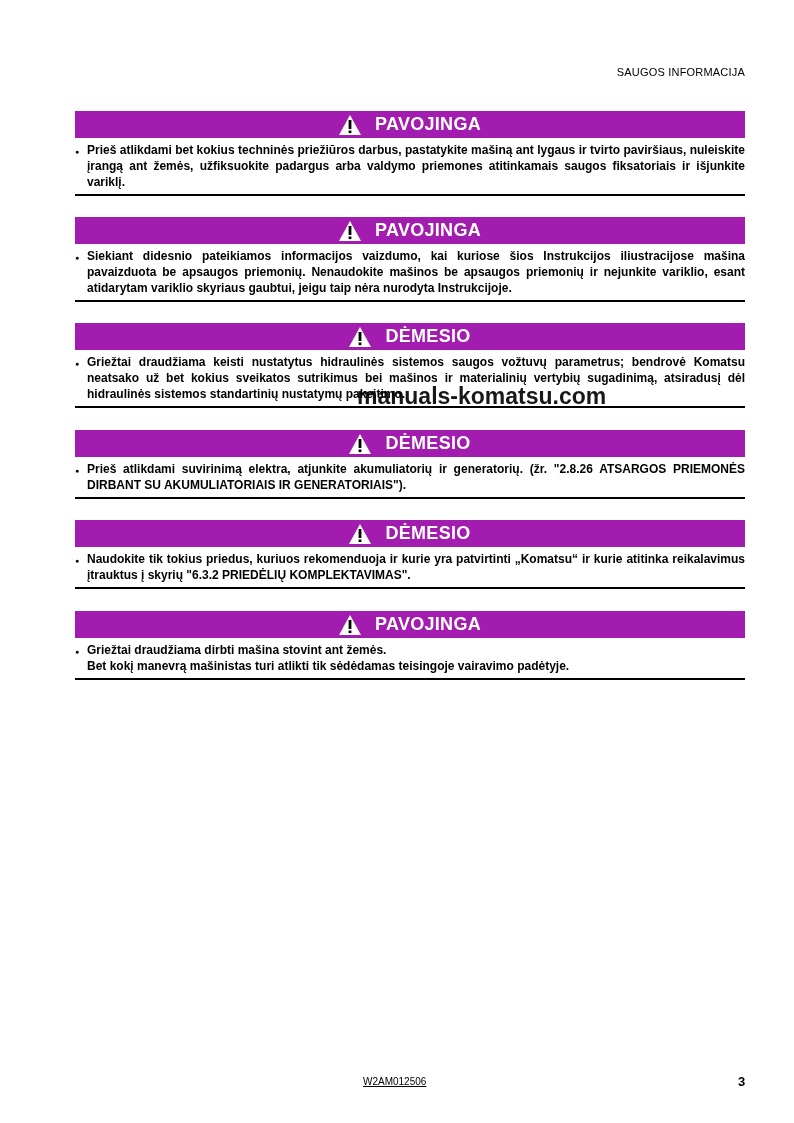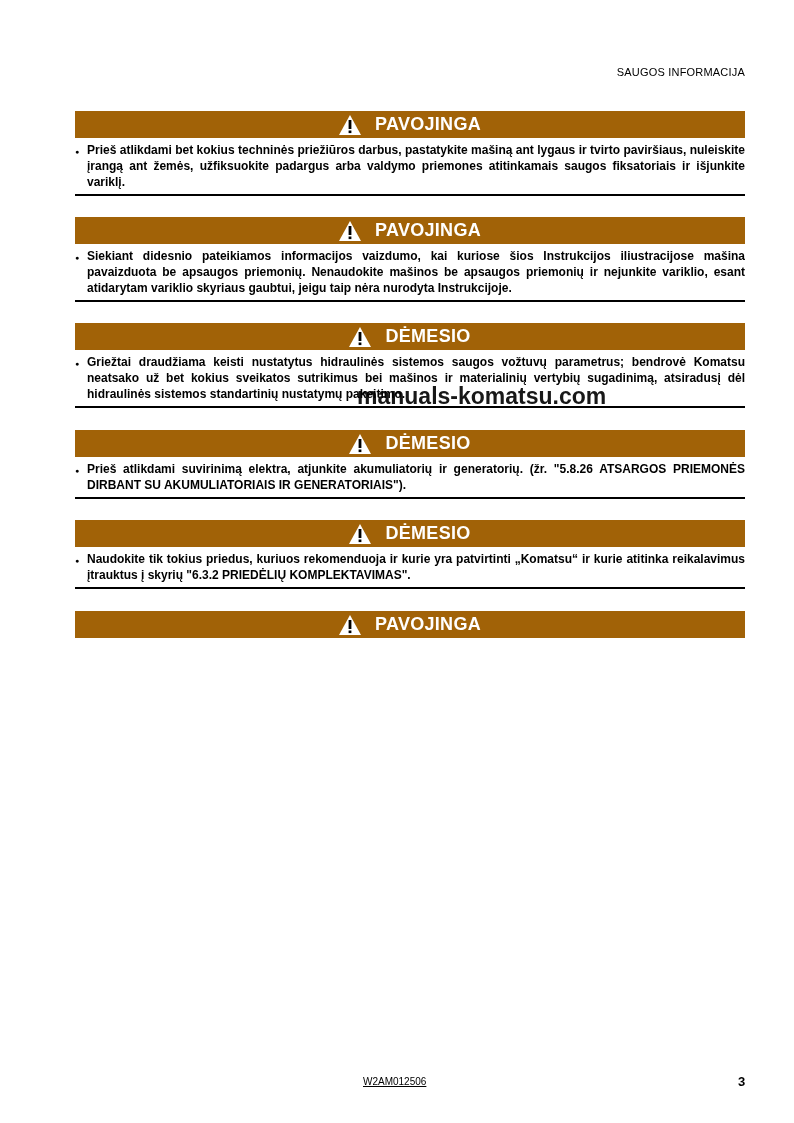--- a/index.html
+++ b/index.html
@@ -1,20 +1,20 @@
 <!DOCTYPE html>
 <html><head>
 <meta charset="utf-8">
 <style>
   html, body { margin: 0; padding: 0; background: #ffffff; }
   body { width: 794px; height: 1123px; position: relative; overflow: hidden;
          font-family: "Liberation Sans", sans-serif; color: #000; }
   .running-header { position: absolute; top: 66px; right: 49px; font-size: 11px; letter-spacing: 0.2px; }
   .notice { position: absolute; left: 75px; width: 670px; }
-  .notice-bar { height: 27px; background: #a16207; color: #fff; display: flex; align-items: center;
+  .notice-bar { height: 27px; background: #a21caf; color: #fff; display: flex; align-items: center;
                 justify-content: center; font-weight: bold; font-size: 18px; letter-spacing: 0.3px; }
   .notice-bar svg { width: 22px; height: 20px; margin-right: 14px; }
   .notice-body { padding: 4px 0 4px 0; border-bottom: 2px solid #000; font-size: 12px; font-weight: bold;
                  line-height: 16px; }
   .notice-body p { margin: 0; padding-left: 12px; position: relative; text-align: justify; text-align-last: left; }
   .notice-body p.bulleted::before { content: "\25CF"; position: absolute; left: 0; top: 2px; font-size: 7px; }
   .watermark { position: absolute; left: 357px; top: 383px; font-size: 23px; color: #000; opacity: 0.9; font-weight: bold; }
   .footer-code { position: absolute; left: 363px; top: 1076px; font-size: 10px; text-decoration: underline; }
   .footer-page { position: absolute; left: 738px; top: 1074px; font-size: 13px; font-weight: bold; }
 </style>
@@ -68,21 +68,21 @@
 <div class="notice" style="top:430px;">
   <div class="notice-bar">
     <svg viewBox="0 0 22 20">
         <polygon points="11,0 22,20 0,20" fill="#fff"></polygon>
         <rect x="9.6" y="5" width="2.8" height="9" fill="#000"></rect>
         <rect x="9.6" y="15.5" width="2.8" height="2.6" fill="#000"></rect>
       </svg>
     <span>DĖMESIO</span>
   </div>
   <div class="notice-body">
-    <p class="bulleted">Prieš atlikdami suvirinimą elektra, atjunkite akumuliatorių ir generatorių. (žr. "5.8.26 ATSARGOS PRIEMONĖS DIRBANT SU AKUMULIATORIAIS IR GENERATORIAIS").</p>
+    <p class="bulleted">Prieš atlikdami suvirinimą elektra, atjunkite akumuliatorių ir generatorių. (žr. "2.8.26 ATSARGOS PRIEMONĖS DIRBANT SU AKUMULIATORIAIS IR GENERATORIAIS").</p>
   </div>
 </div>
 
 <div class="notice" style="top:520px;">
   <div class="notice-bar">
     <svg viewBox="0 0 22 20">
         <polygon points="11,0 22,20 0,20" fill="#fff"></polygon>
         <rect x="9.6" y="5" width="2.8" height="9" fill="#000"></rect>
         <rect x="9.6" y="15.5" width="2.8" height="2.6" fill="#000"></rect>
       </svg>
@@ -95,18 +95,22 @@
 
 <div class="notice" style="top:611px;">
   <div class="notice-bar">
     <svg viewBox="0 0 22 20">
         <polygon points="11,0 22,20 0,20" fill="#fff"></polygon>
         <rect x="9.6" y="5" width="2.8" height="9" fill="#000"></rect>
         <rect x="9.6" y="15.5" width="2.8" height="2.6" fill="#000"></rect>
       </svg>
     <span>PAVOJINGA</span>
   </div>
+  <div class="notice-body">
+    <p class="bulleted">Griežtai draudžiama dirbti mašina stovint ant žemės.</p>
+    <p>Bet kokį manevrą mašinistas turi atlikti tik sėdėdamas teisingoje vairavimo padėtyje.</p>
+  </div>
 </div>
 
 <div class="watermark">manuals-komatsu.com</div>
 
 <div class="footer-code">W2AM012506</div>
 <div class="footer-page">3</div>
 
 </body></html>

